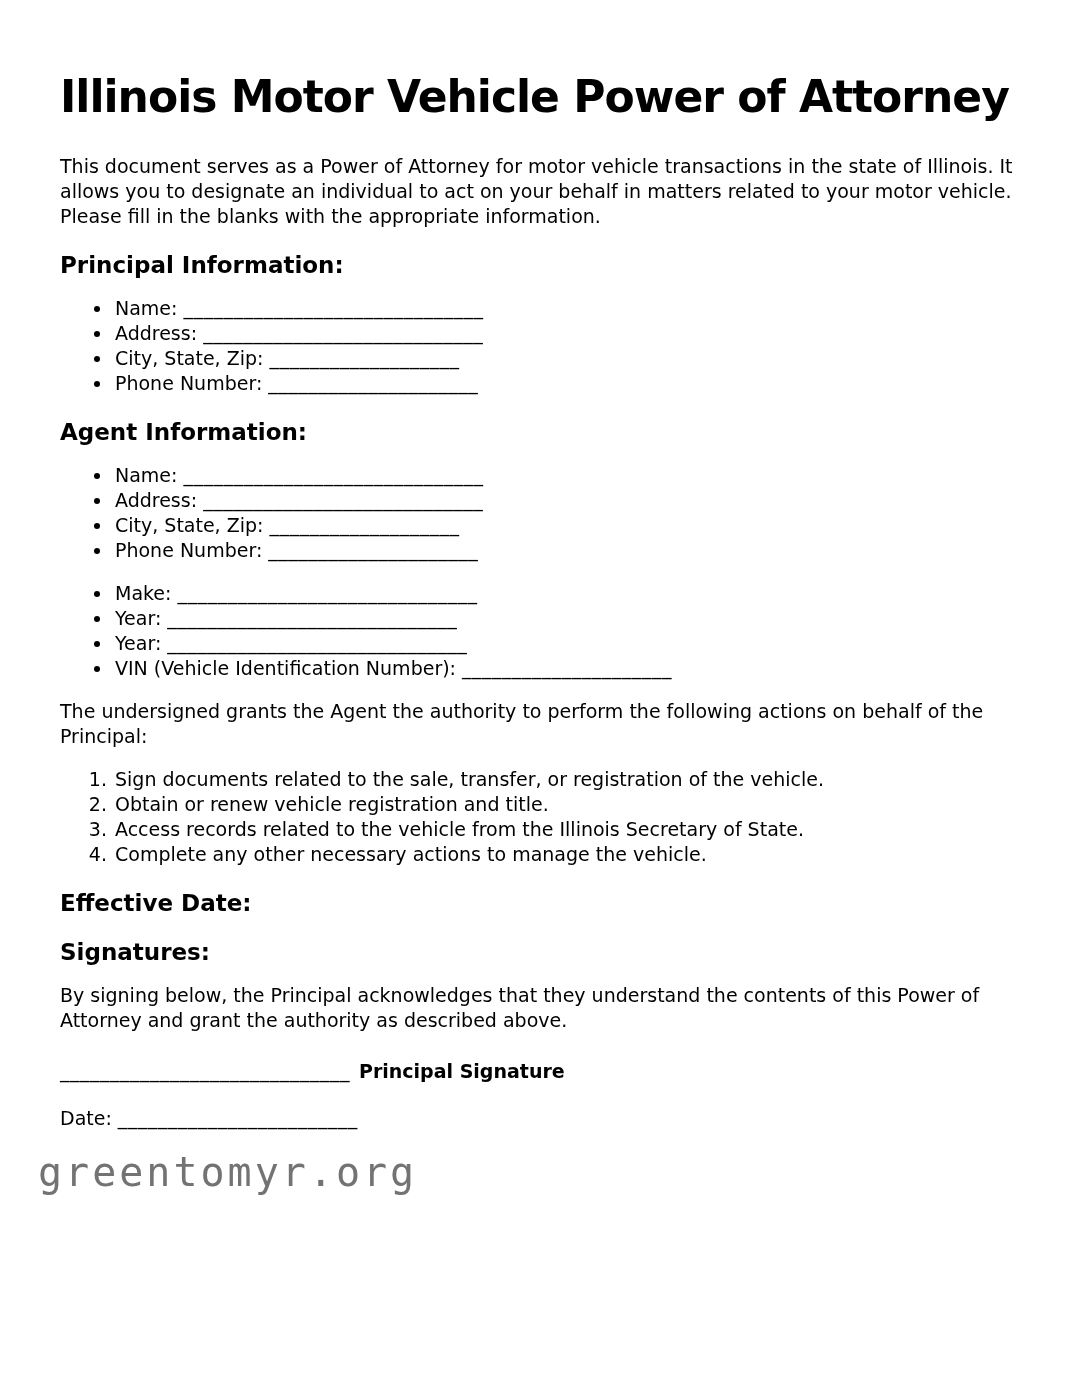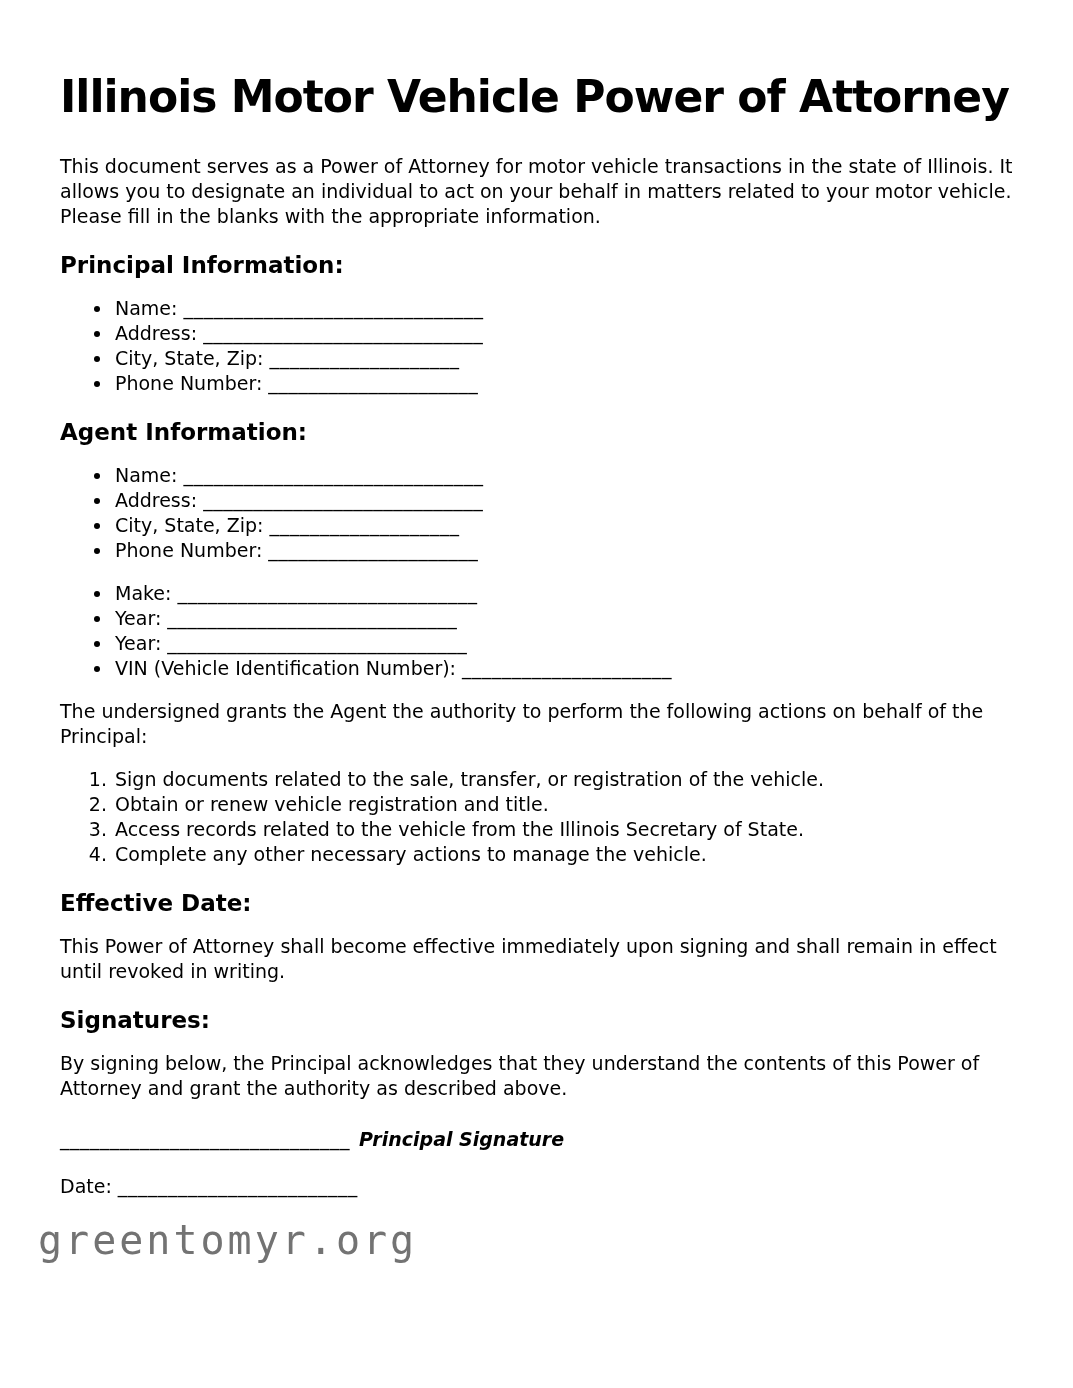--- a/index.html
+++ b/index.html
@@ -50,21 +50,20 @@
     line-height: 25px;
     padding-left: 2px;
   }
   .blank {
     letter-spacing: 0.5px;
     white-space: nowrap;
   }
   .sig-line {
     margin-top: 26px;
     line-height: 25px;
-    font-style: italic;
   }
   .sig-line .sig-label {
     font-weight: bold;
     margin-left: 9px;
   }
   .date-line {
     margin-top: 22px;
     line-height: 25px;
   }
   .date-line .blank { margin-left: 6px; }
@@ -112,21 +111,20 @@
 
   <p class="para">The undersigned grants the Agent the authority to perform the following actions on behalf of the Principal:</p>
   <ol class="num-list">
     <li>Sign documents related to the sale, transfer, or registration of the vehicle.</li>
     <li>Obtain or renew vehicle registration and title.</li>
     <li>Access records related to the vehicle from the Illinois Secretary of State.</li>
     <li>Complete any other necessary actions to manage the vehicle.</li>
   </ol>
 
   <h3 class="section-heading">Effective Date:</h3>
-  <p class="para">This Power of Attorney shall become effective immediately upon signing and shall remain in effect until revoked in writing.</p>
 
   <h3 class="section-heading">Signatures:</h3>
   <p class="para">By signing below, the Principal acknowledges that they understand the contents of this Power of Attorney and grant the authority as described above.</p>
 
   <div class="sig-line">
     <span class="blank">_____________________________</span><span class="sig-label">Principal Signature</span>
   </div>
 
   <div class="date-line">
     <span>Date:</span><span class="blank">________________________</span>

